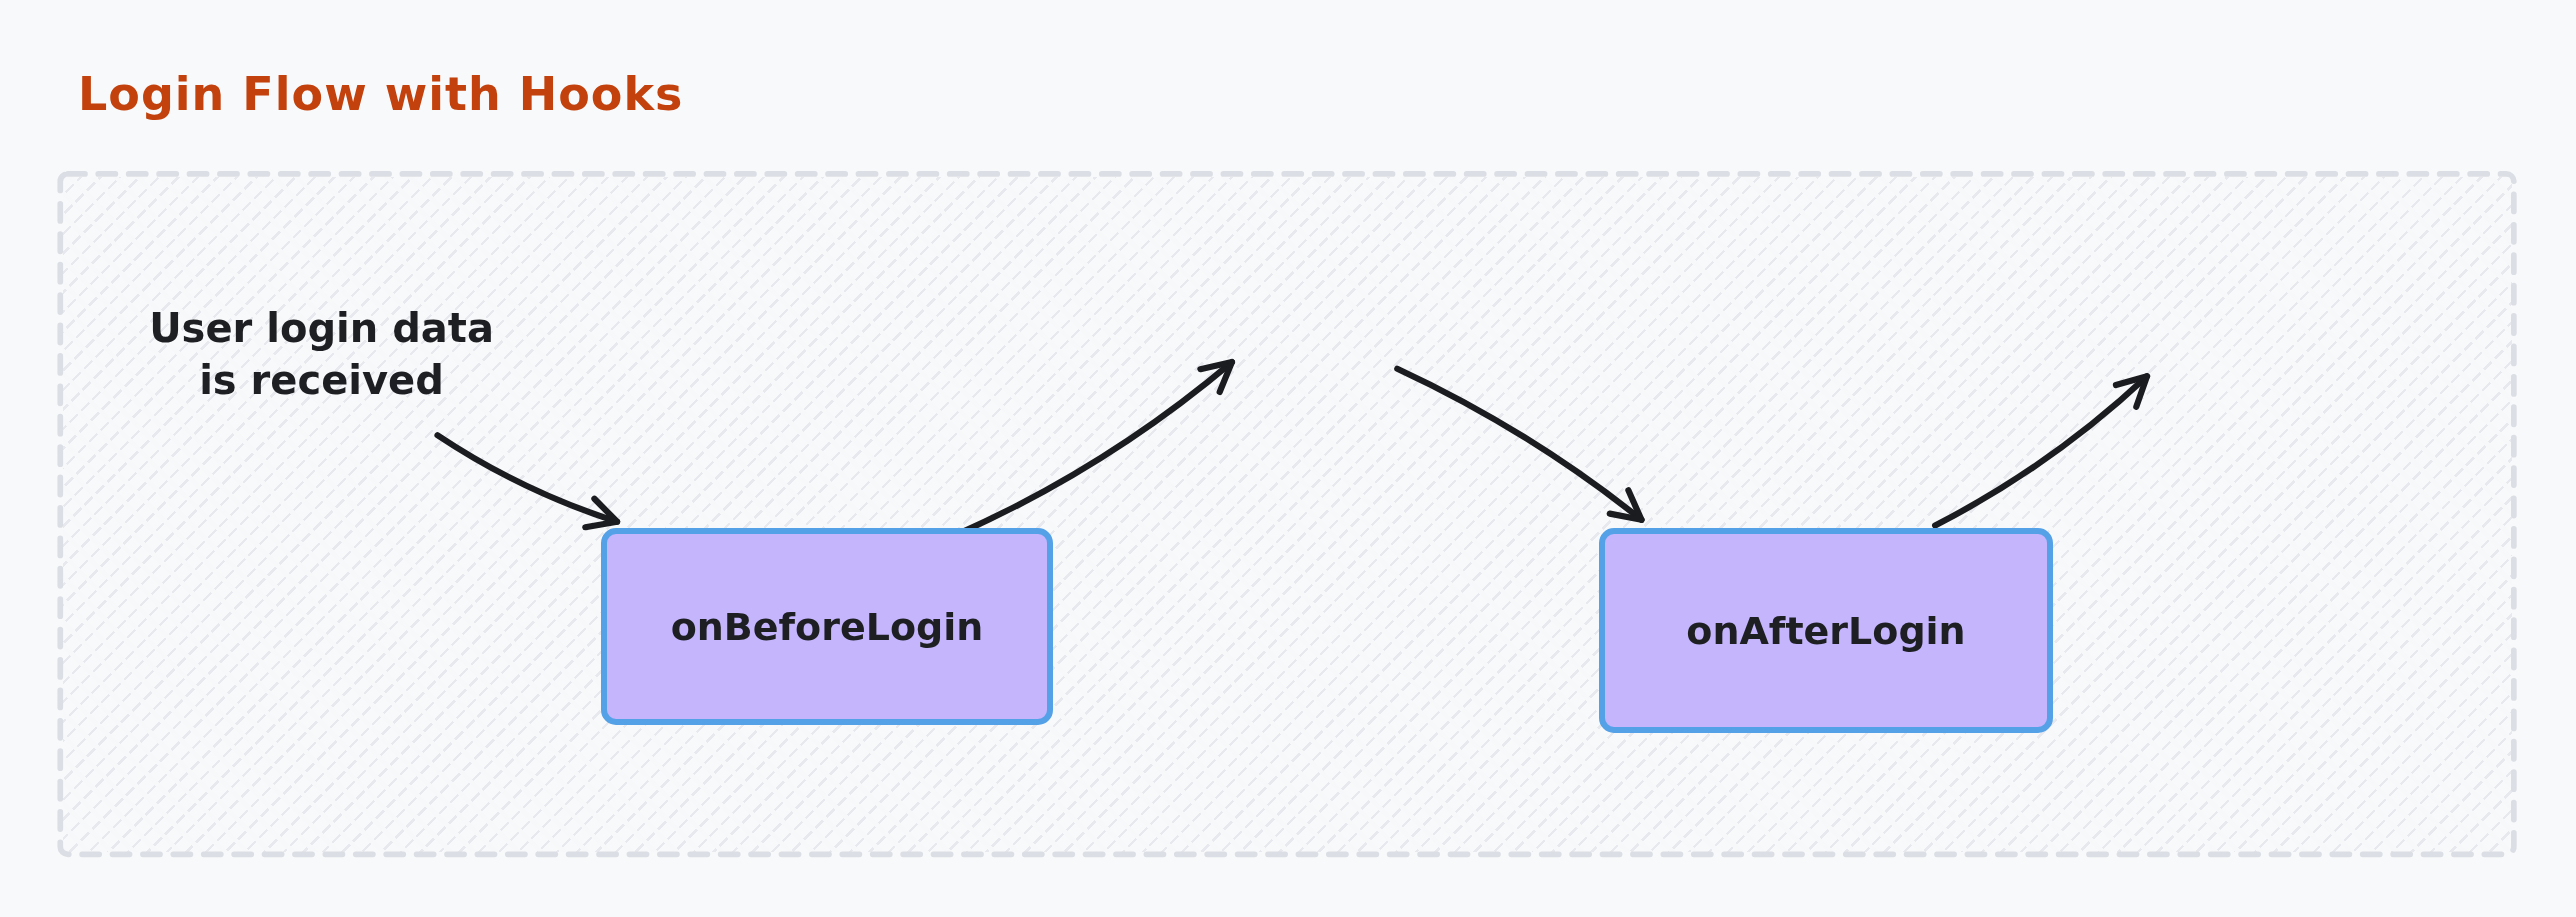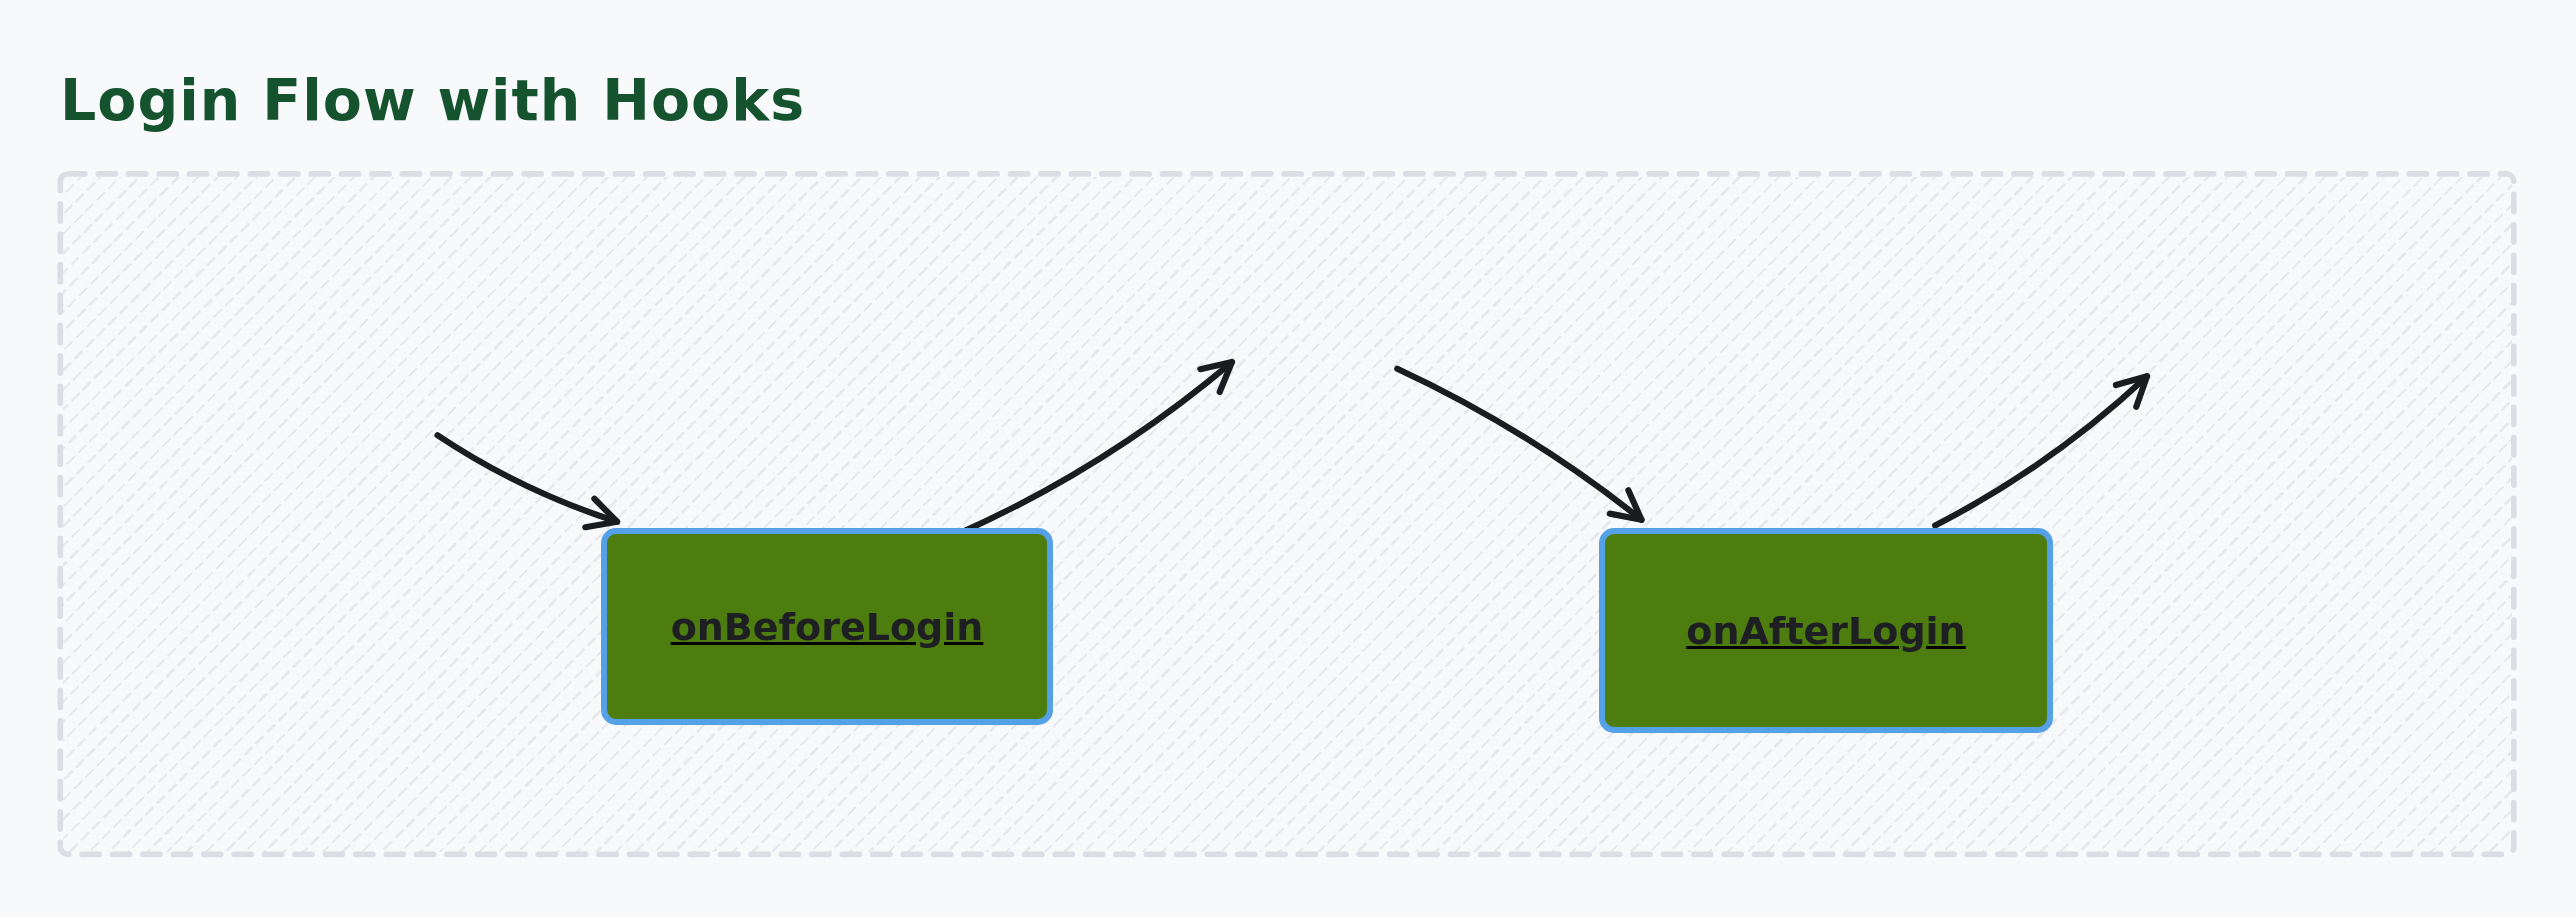--- a/index.html
+++ b/index.html
@@ -9,26 +9,26 @@
     font-family: "DejaVu Sans", "Liberation Sans", sans-serif;
     overflow: hidden;
   }
   .canvas {
     position: relative;
     width: 2576px;
     height: 917px;
   }
   .title {
     position: absolute;
-    left: 60px;
+    left: 78px;
     top: 67px;
-    font-size: 57px;
+    font-size: 46px;
     font-weight: bold;
     letter-spacing: 1px;
-    color: #14532d;
+    color: #c2410c;
     white-space: nowrap;
   }
   .frame-hatch {
     position: absolute;
     left: 63px;
     top: 177px;
     width: 2449px;
     height: 675px;
     background-image:
       repeating-linear-gradient(45deg, #f7f8fa 0 4.8px, rgba(0,0,0,0) 4.8px 16px),
@@ -36,27 +36,26 @@
     border-radius: 7.6px;
   }
   svg.overlay {
     position: absolute;
     left: 0; top: 0;
     width: 2576px;
     height: 917px;
   }
   .node {
     position: absolute;
-    background: #4d7c0f;
+    background: #c4b5fd;
     border: 6.7px solid #55a1e8;
     border-radius: 15px;
     display: flex;
     align-items: center;
     justify-content: center;
-    text-decoration: underline;
   }
   .node-1 { left: 601px; top: 528px; width: 452px; height: 197px; }
   .node-2 { left: 1599px; top: 528px; width: 454px; height: 205px; }
   .node-label {
     font-size: 38px;
     font-weight: bold;
     color: #1e1f23;
     white-space: nowrap;
   }
   .ann {
@@ -96,20 +95,22 @@
           <path d="M 1470 388 Q 1608.0 452.1 1727 547"></path>
           <path d="M 1693.6 540.5 L 1727 547 L 1713.2 515.9"></path>
         </g>
         <g fill="none" stroke="#1b1c20" stroke-width="6.5" stroke-linecap="round" stroke-linejoin="round">
           <path d="M 2036 553 Q 2158.5 490.1 2259 396"></path>
           <path d="M 2247.7 428.1 L 2259 396 L 2226.3 405.2"></path>
         </g>
       </g>
   </svg>
 
+  <div class="ann ann-1">User login data
+is received</div>
 
 
 
   <div class="node node-1">
     <span class="node-label">onBeforeLogin</span>
   </div>
 
   <div class="node node-2">
     <span class="node-label">onAfterLogin</span>
   </div>

